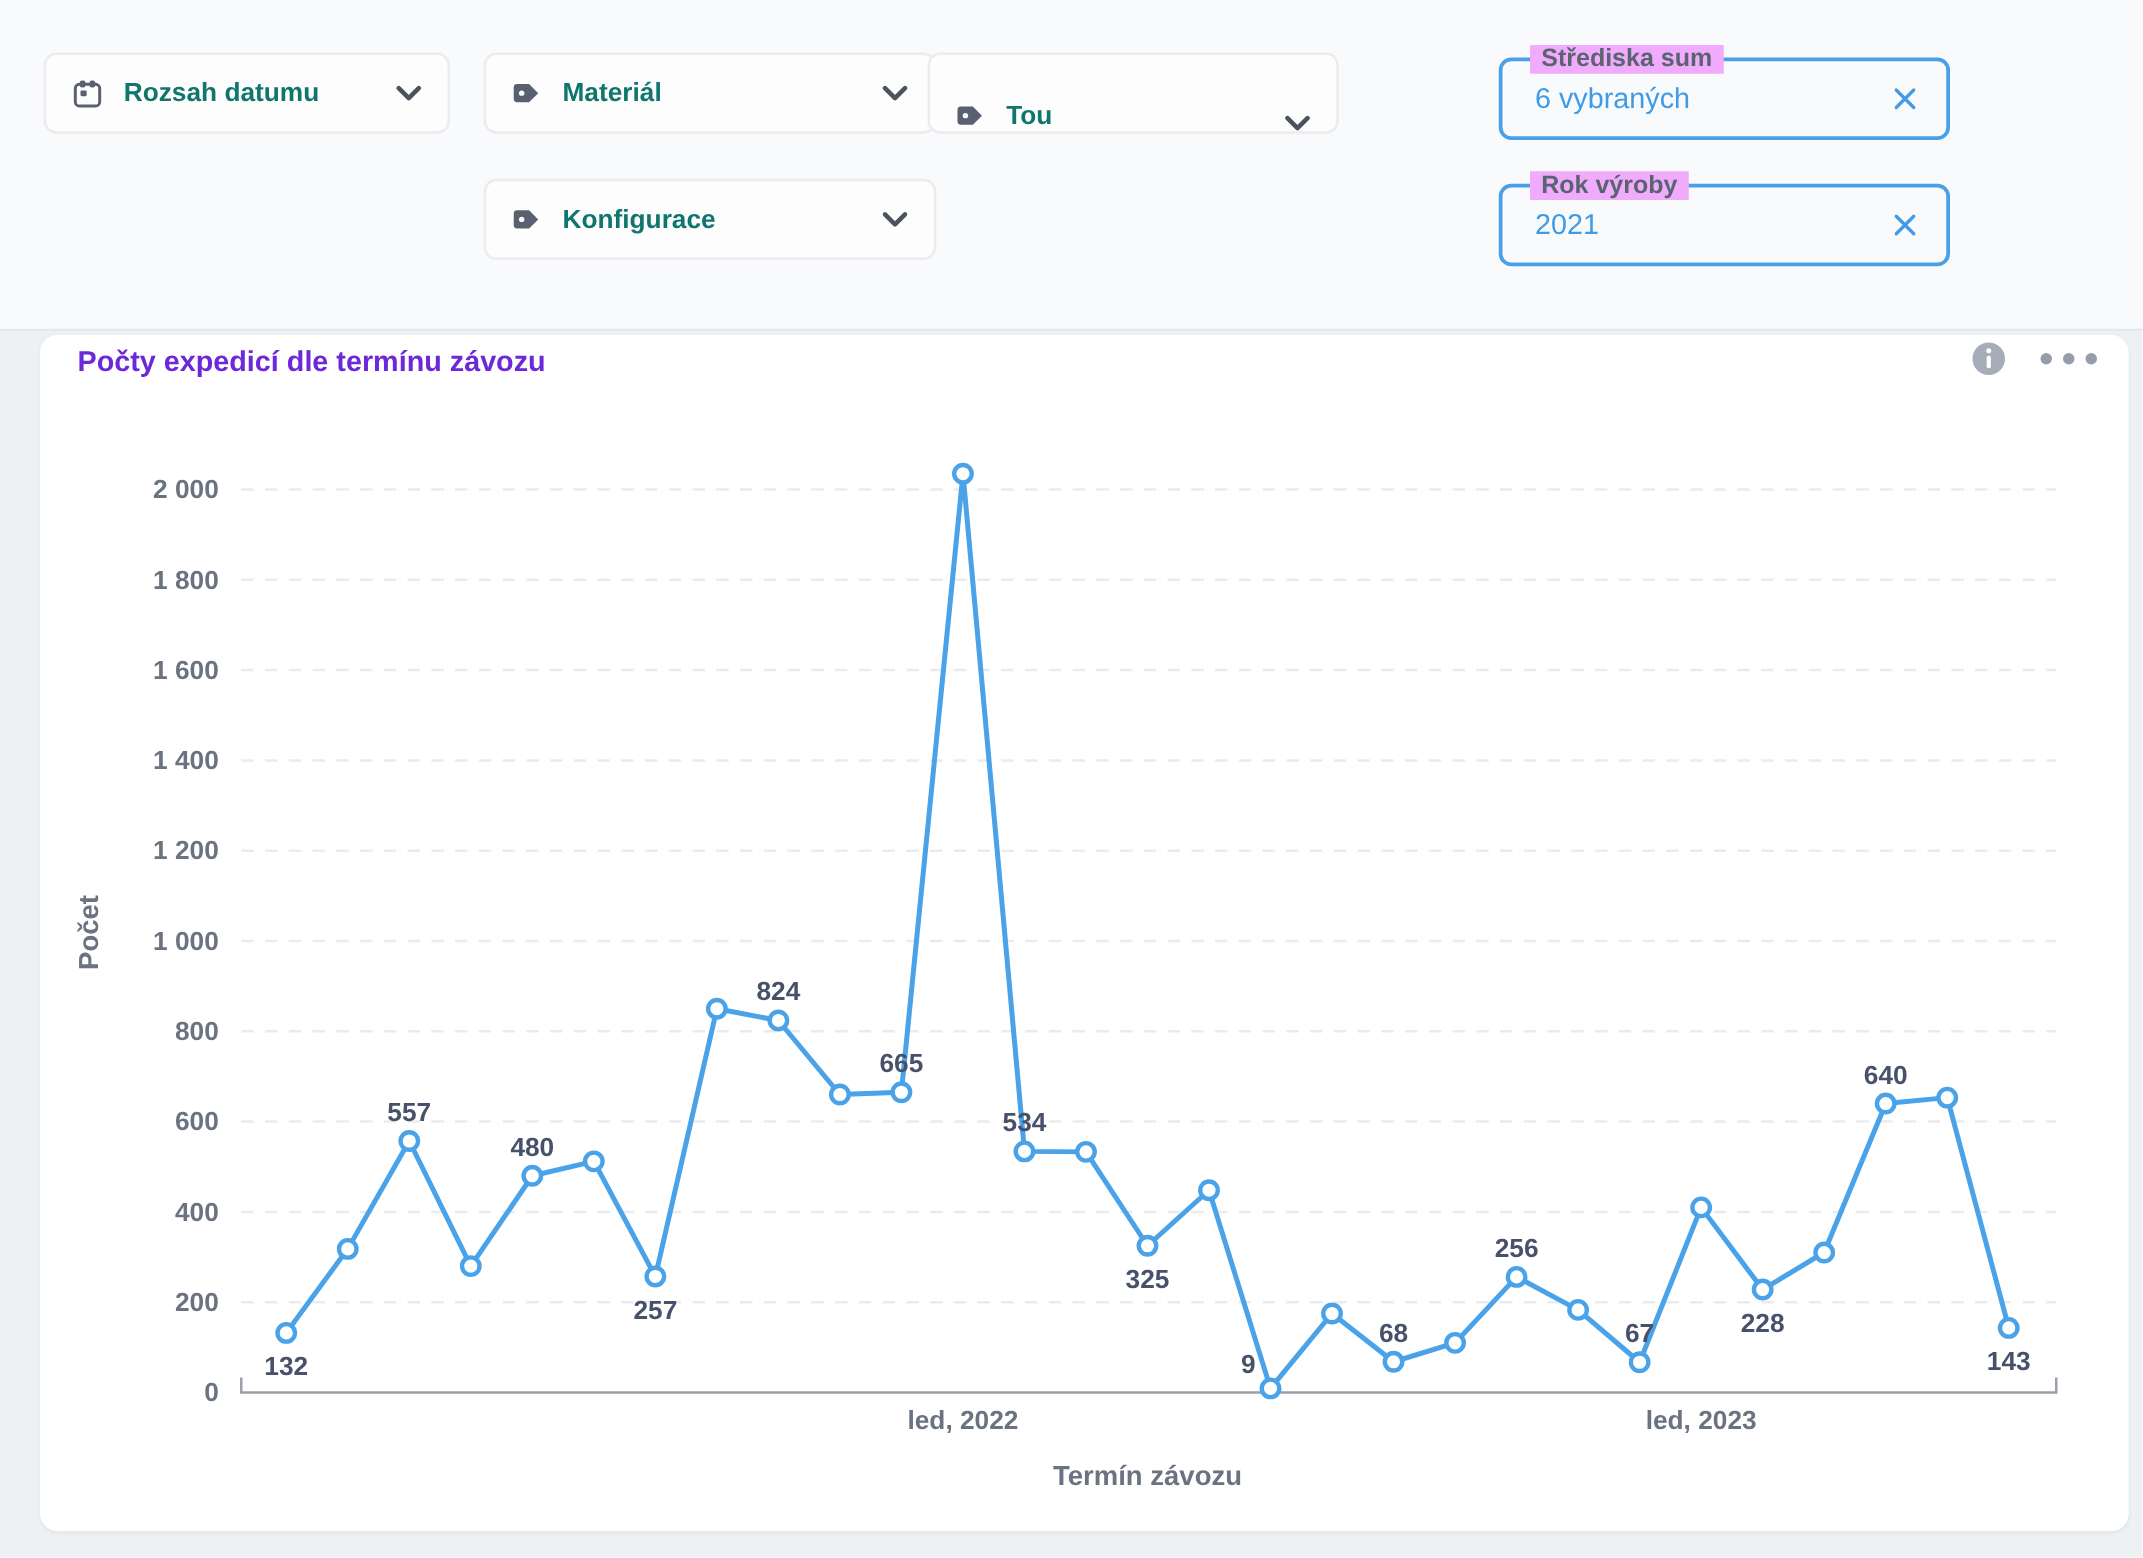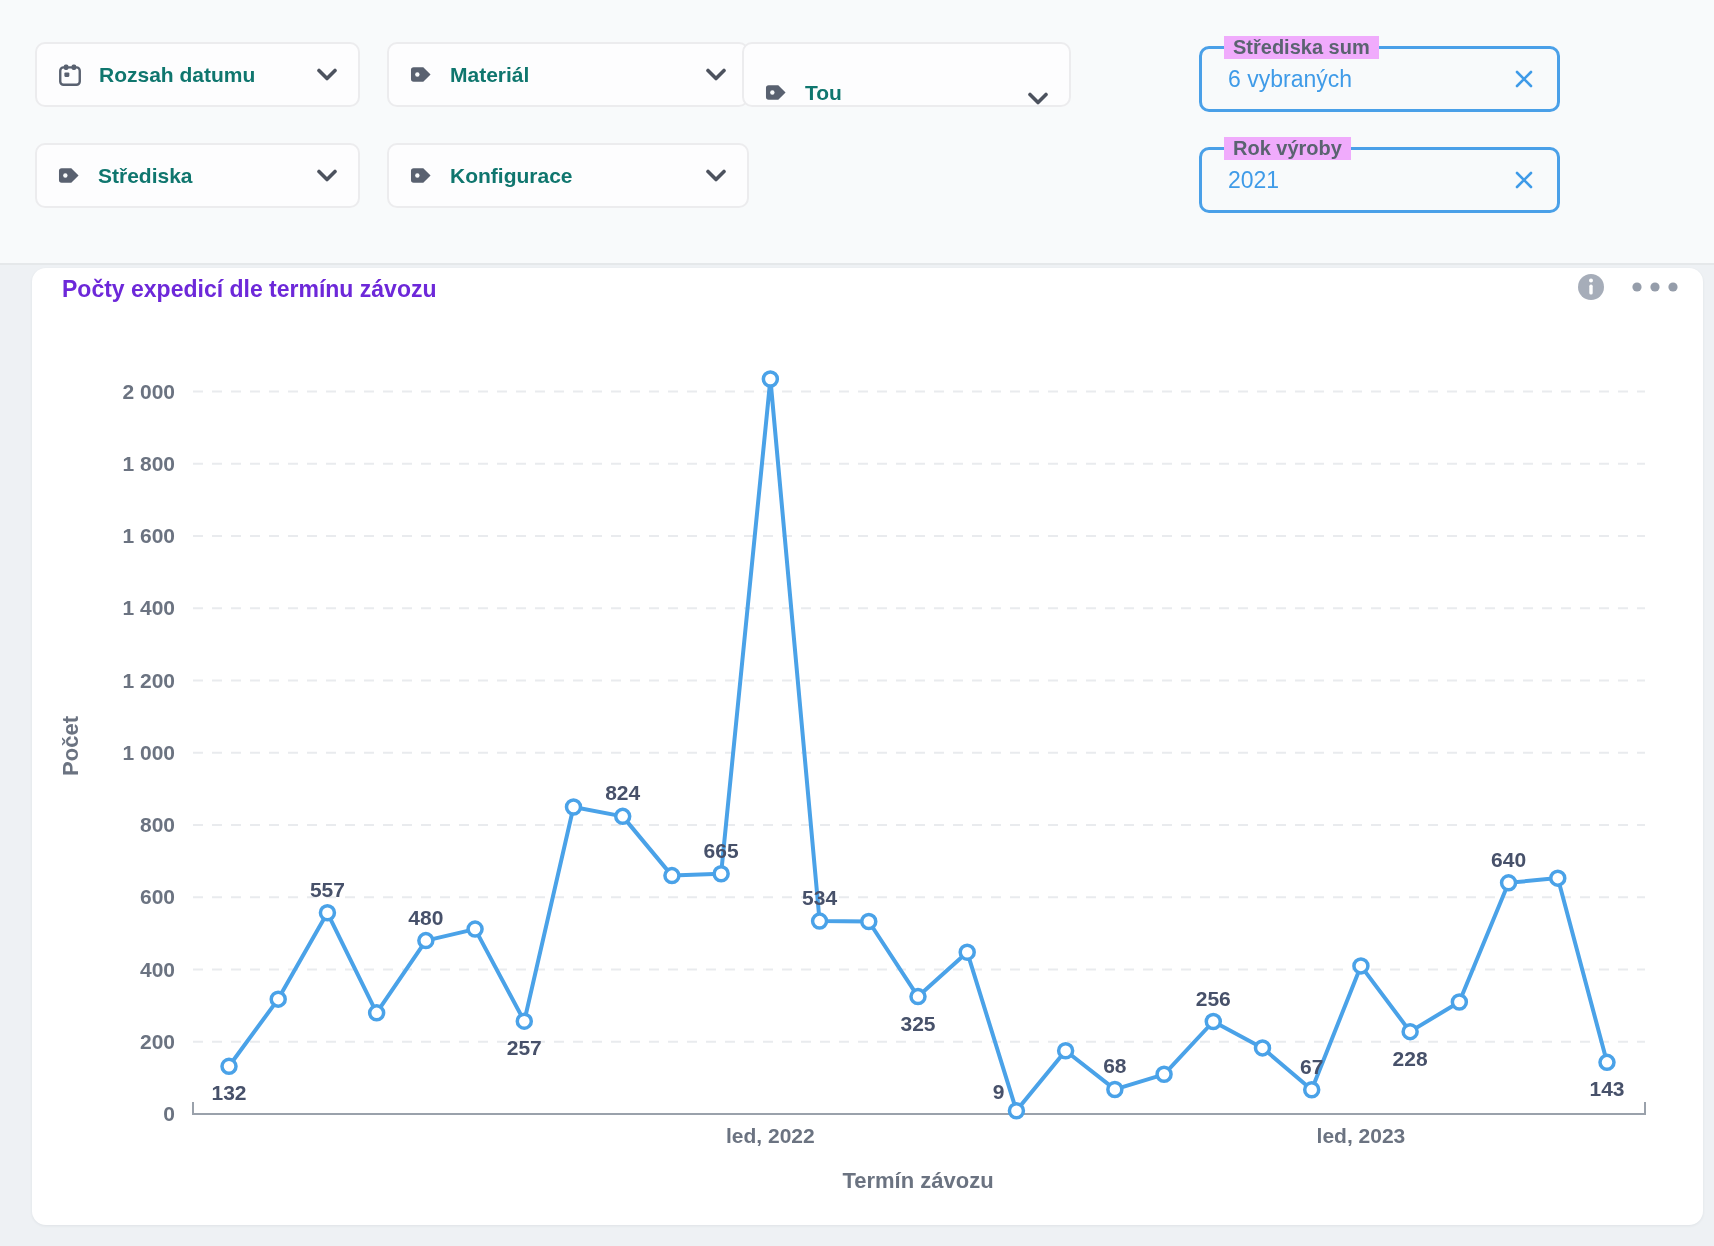--- a/index.html
+++ b/index.html
@@ -103,34 +103,20 @@
       </svg>
     </span>
     <span class="f-label">Tou</span>
     <span class="chevron">
       <svg width="22" height="13" viewBox="0 0 22 13">
           <polyline points="3,2.5 11,10.5 19,2.5" fill="none" stroke="#4c525e" stroke-width="3.6" stroke-linecap="round" stroke-linejoin="round"></polyline>
         </svg>
     </span>
   </button>
 
-  <button class="filter-btn r2 c1">
-    <span class="f-icon">
-      <svg width="25" height="25" viewBox="0 0 24 24">
-        <path d="M4.5 5 h9.2 l7 7 -7 7 h-9.2 a2.6 2.6 0 0 1 -2.6 -2.6 v-8.8 a2.6 2.6 0 0 1 2.6 -2.6 z" fill="#596170"></path>
-        <circle cx="8" cy="12" r="2.1" fill="#f8fafb"></circle>
-      </svg>
-    </span>
-    <span class="f-label">Střediska</span>
-    <span class="chevron">
-      <svg width="22" height="13" viewBox="0 0 22 13">
-          <polyline points="3,2.5 11,10.5 19,2.5" fill="none" stroke="#4c525e" stroke-width="3.6" stroke-linecap="round" stroke-linejoin="round"></polyline>
-        </svg>
-    </span>
-  </button>
 
   <button class="filter-btn r2 c2">
     <span class="f-icon">
       <svg width="25" height="25" viewBox="0 0 24 24">
         <path d="M4.5 5 h9.2 l7 7 -7 7 h-9.2 a2.6 2.6 0 0 1 -2.6 -2.6 v-8.8 a2.6 2.6 0 0 1 2.6 -2.6 z" fill="#596170"></path>
         <circle cx="8" cy="12" r="2.1" fill="#f8fafb"></circle>
       </svg>
     </span>
     <span class="f-label">Konfigurace</span>
     <span class="chevron">

